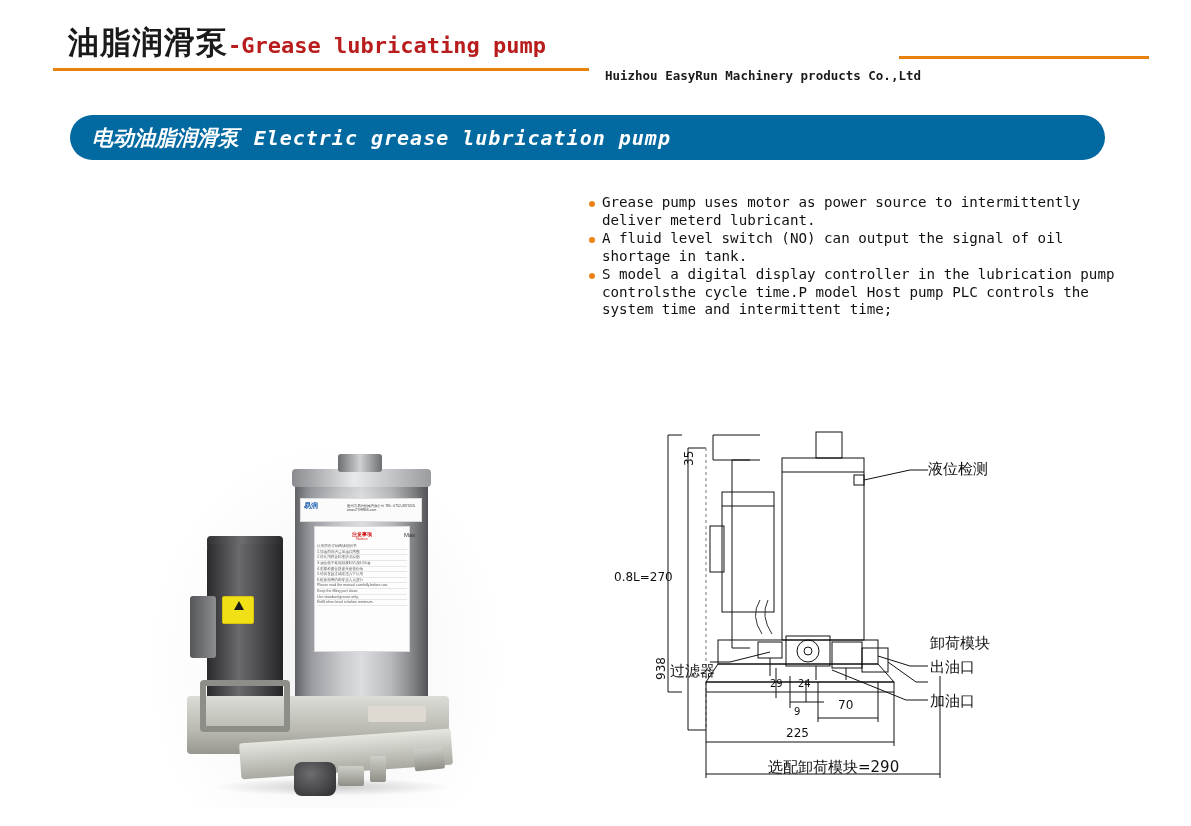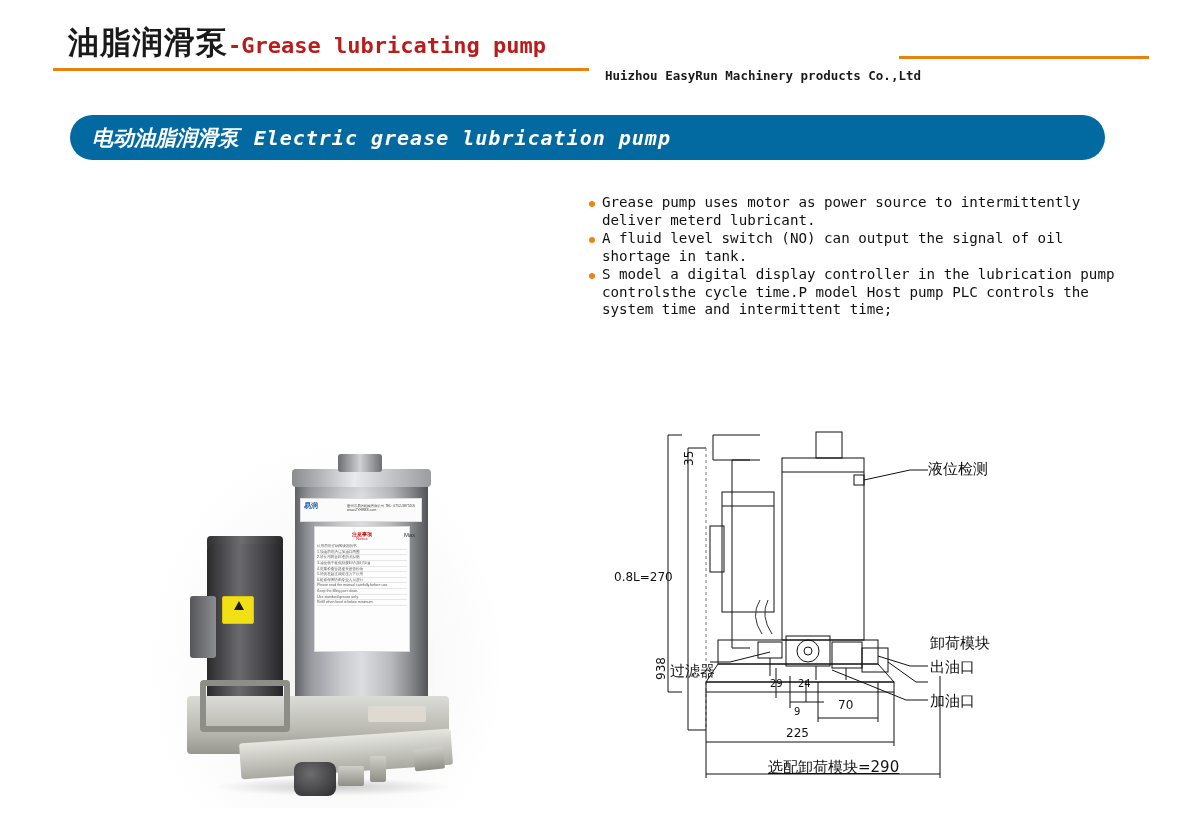--- a/index.html
+++ b/index.html
@@ -567,21 +567,21 @@
     </svg>
 
     <div class="dim-label vert" style="left:72px; top:36px;">35</div>
     <div class="dim-label" style="left:4px; top:140px;">0.8L=270</div>
     <div class="dim-label vert" style="left:44px; top:250px;">938</div>
     <div class="dim-label" style="left:160px; top:248px; font-size:10px;">29</div>
     <div class="dim-label" style="left:188px; top:248px; font-size:10px;text-align:right;">24</div>
     <div class="dim-label" style="left:184px; top:276px; font-size:10px;">9</div>
     <div class="dim-label" style="left:228px; top:268px;">70</div>
     <div class="dim-label" style="left:176px; top:296px;">225</div>
-    <div class="dim-label cn" style="left:158px; top:328px;text-decoration:underline;">选配卸荷模块=290</div>
+    <div class="dim-label cn" style="left:158px; top:328px;">选配卸荷模块=290</div>
 
     <div class="dim-label cn" style="left:318px; top:30px;">液位检测</div>
     <div class="dim-label cn" style="left:60px; top:232px;">过滤器</div>
     <div class="dim-label cn" style="left:320px; top:228px;">出油口</div>
     <div class="dim-label cn" style="left:320px; top:204px;">卸荷模块</div>
     <div class="dim-label cn" style="left:320px; top:262px;">加油口</div>
   </div>
 
 </div>
 

